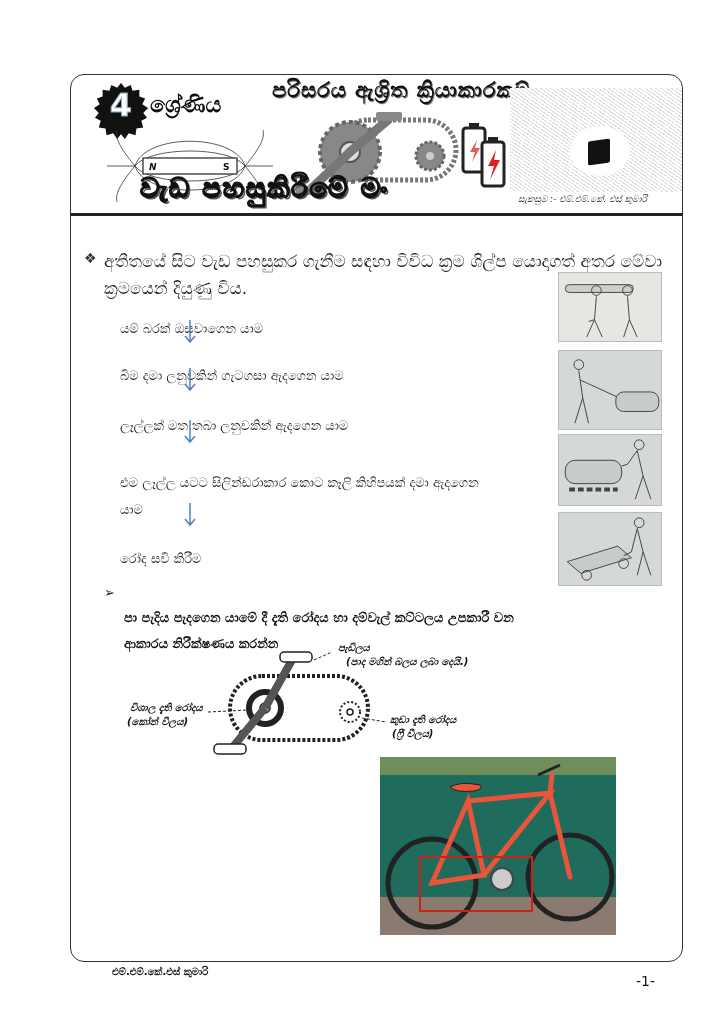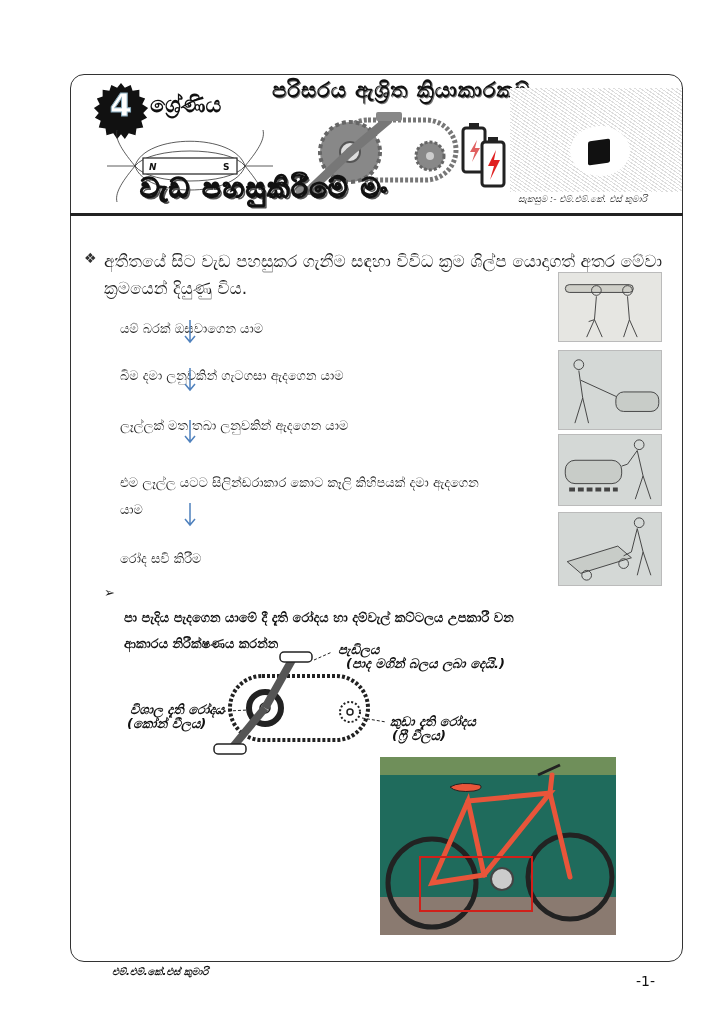--- a/index.html
+++ b/index.html
@@ -36,25 +36,25 @@
   .step-arrow { left:183px; width:14px; height:24px; }
   .illus { left:558px; width:104px; background:#d4d8d6; border:1px solid #bbb;
            box-sizing:border-box; overflow:hidden; }
   .illus svg { width:100%; height:100%; }
 
   .task-arrow { left:104px; top:585px; font-size:13px; color:#222; }
   .task-text { left:124px; top:605px; width:430px; font-size:13px; line-height:26px;
                font-weight:bold; color:#111; }
 
   .chain-diagram { left:110px; top:638px; width:400px; height:120px; }
-  .diag-label { font-size:13px; font-weight:bold; font-style:italic; color:#111; white-space:nowrap;text-align:right; }
+  .diag-label { font-size:10px; font-weight:bold; font-style:italic; color:#111; white-space:nowrap;text-align:right; }
 
   .bike-photo { left:380px; top:757px; width:236px; height:178px; background:#1f6b5c; overflow:hidden; }
 
-  .footer-author { left:112px; top:966px; font-size:10px; font-weight:bold; font-style:italic; color:#111; }
+  .footer-author { left:112px; top:966px; font-size:10px; font-weight:bold; color:#111; }
   .page-number { left:636px; top:973px; font-size:14px; color:#111; }
 </style>
 </head>
 <body>
 
 <div class="page-frame"></div>
 <div class="header-rule"></div>
 
 <svg class="abs grade-badge" viewBox="0 0 60 60">
   <polygon fill="#111" points="30,1 34,6 40,3 42,9 49,8 49,15 55,17 52,23 58,27 53,32 57,37 51,40 53,47 46,48 45,55 38,53 34,59 30,54 26,59 22,53 15,55 14,48 7,47 9,40 3,37 7,32 2,27 8,23 5,17 11,15 11,8 18,9 20,3 26,6"></polygon>

